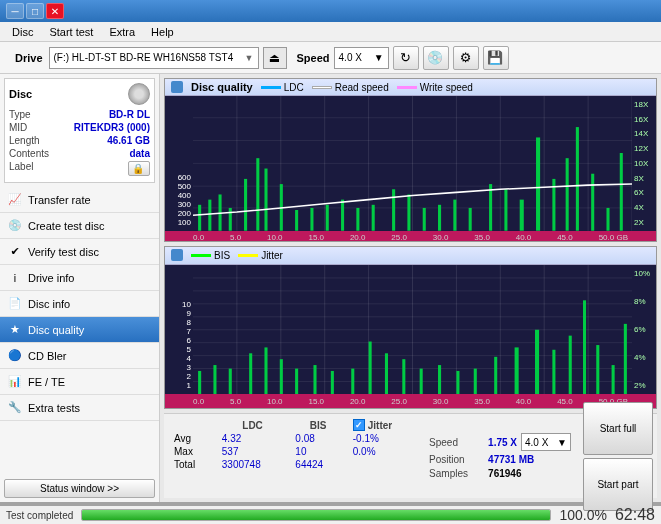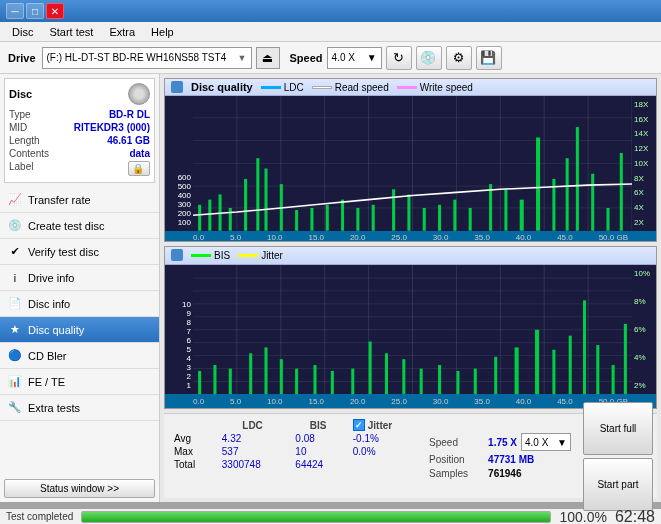--- a/index.html
+++ b/index.html
@@ -73,21 +73,21 @@
       cursor: pointer;
       border-radius: 2px;
     }
 
     
     .toolbar {
       background: #f5f5f5;
       height: 32px;
       display: flex;
       align-items: center;
-      padding: 2px 8px;
+      padding: 2px 15px;
       border-bottom: 1px solid #ccc;
       gap: 4px;
     }
     .toolbar-label {
       font-size: 11px;
       font-weight: bold;
       margin-right: 2px;
     }
     .drive-select {
       background: white;
@@ -304,21 +304,21 @@
       flex: 1;
       position: relative;
       overflow: hidden;
     }
     .chart-svg {
       width: 100%;
       height: 100%;
     }
     .chart-bottom-axis {
       height: 14px;
-      background: #0369a1;
+      background: #be185d;
       display: flex;
       align-items: center;
       padding: 0 28px 0 28px;
       color: #ccc;
       font-size: 8px;
       justify-content: space-between;
     }
 
     
     .stats-bar {
@@ -387,21 +387,21 @@
       cursor: pointer;
       border-radius: 2px;
       text-align: center;
       min-width: 70px;
     }
 
     
     .status-bar {
       height: 22px;
       background: #f0f0f0;
-      border-top: 7px solid #a3a3a3;
+      border-top: 4px solid #a3a3a3;
       display: flex;
       align-items: center;
       padding: 0 6px;
       gap: 8px;
     }
     .status-text { font-size: 10px; color: #333; }
     .progress-bar-container {
       flex: 1;
       height: 12px;
       background: #ddd;

